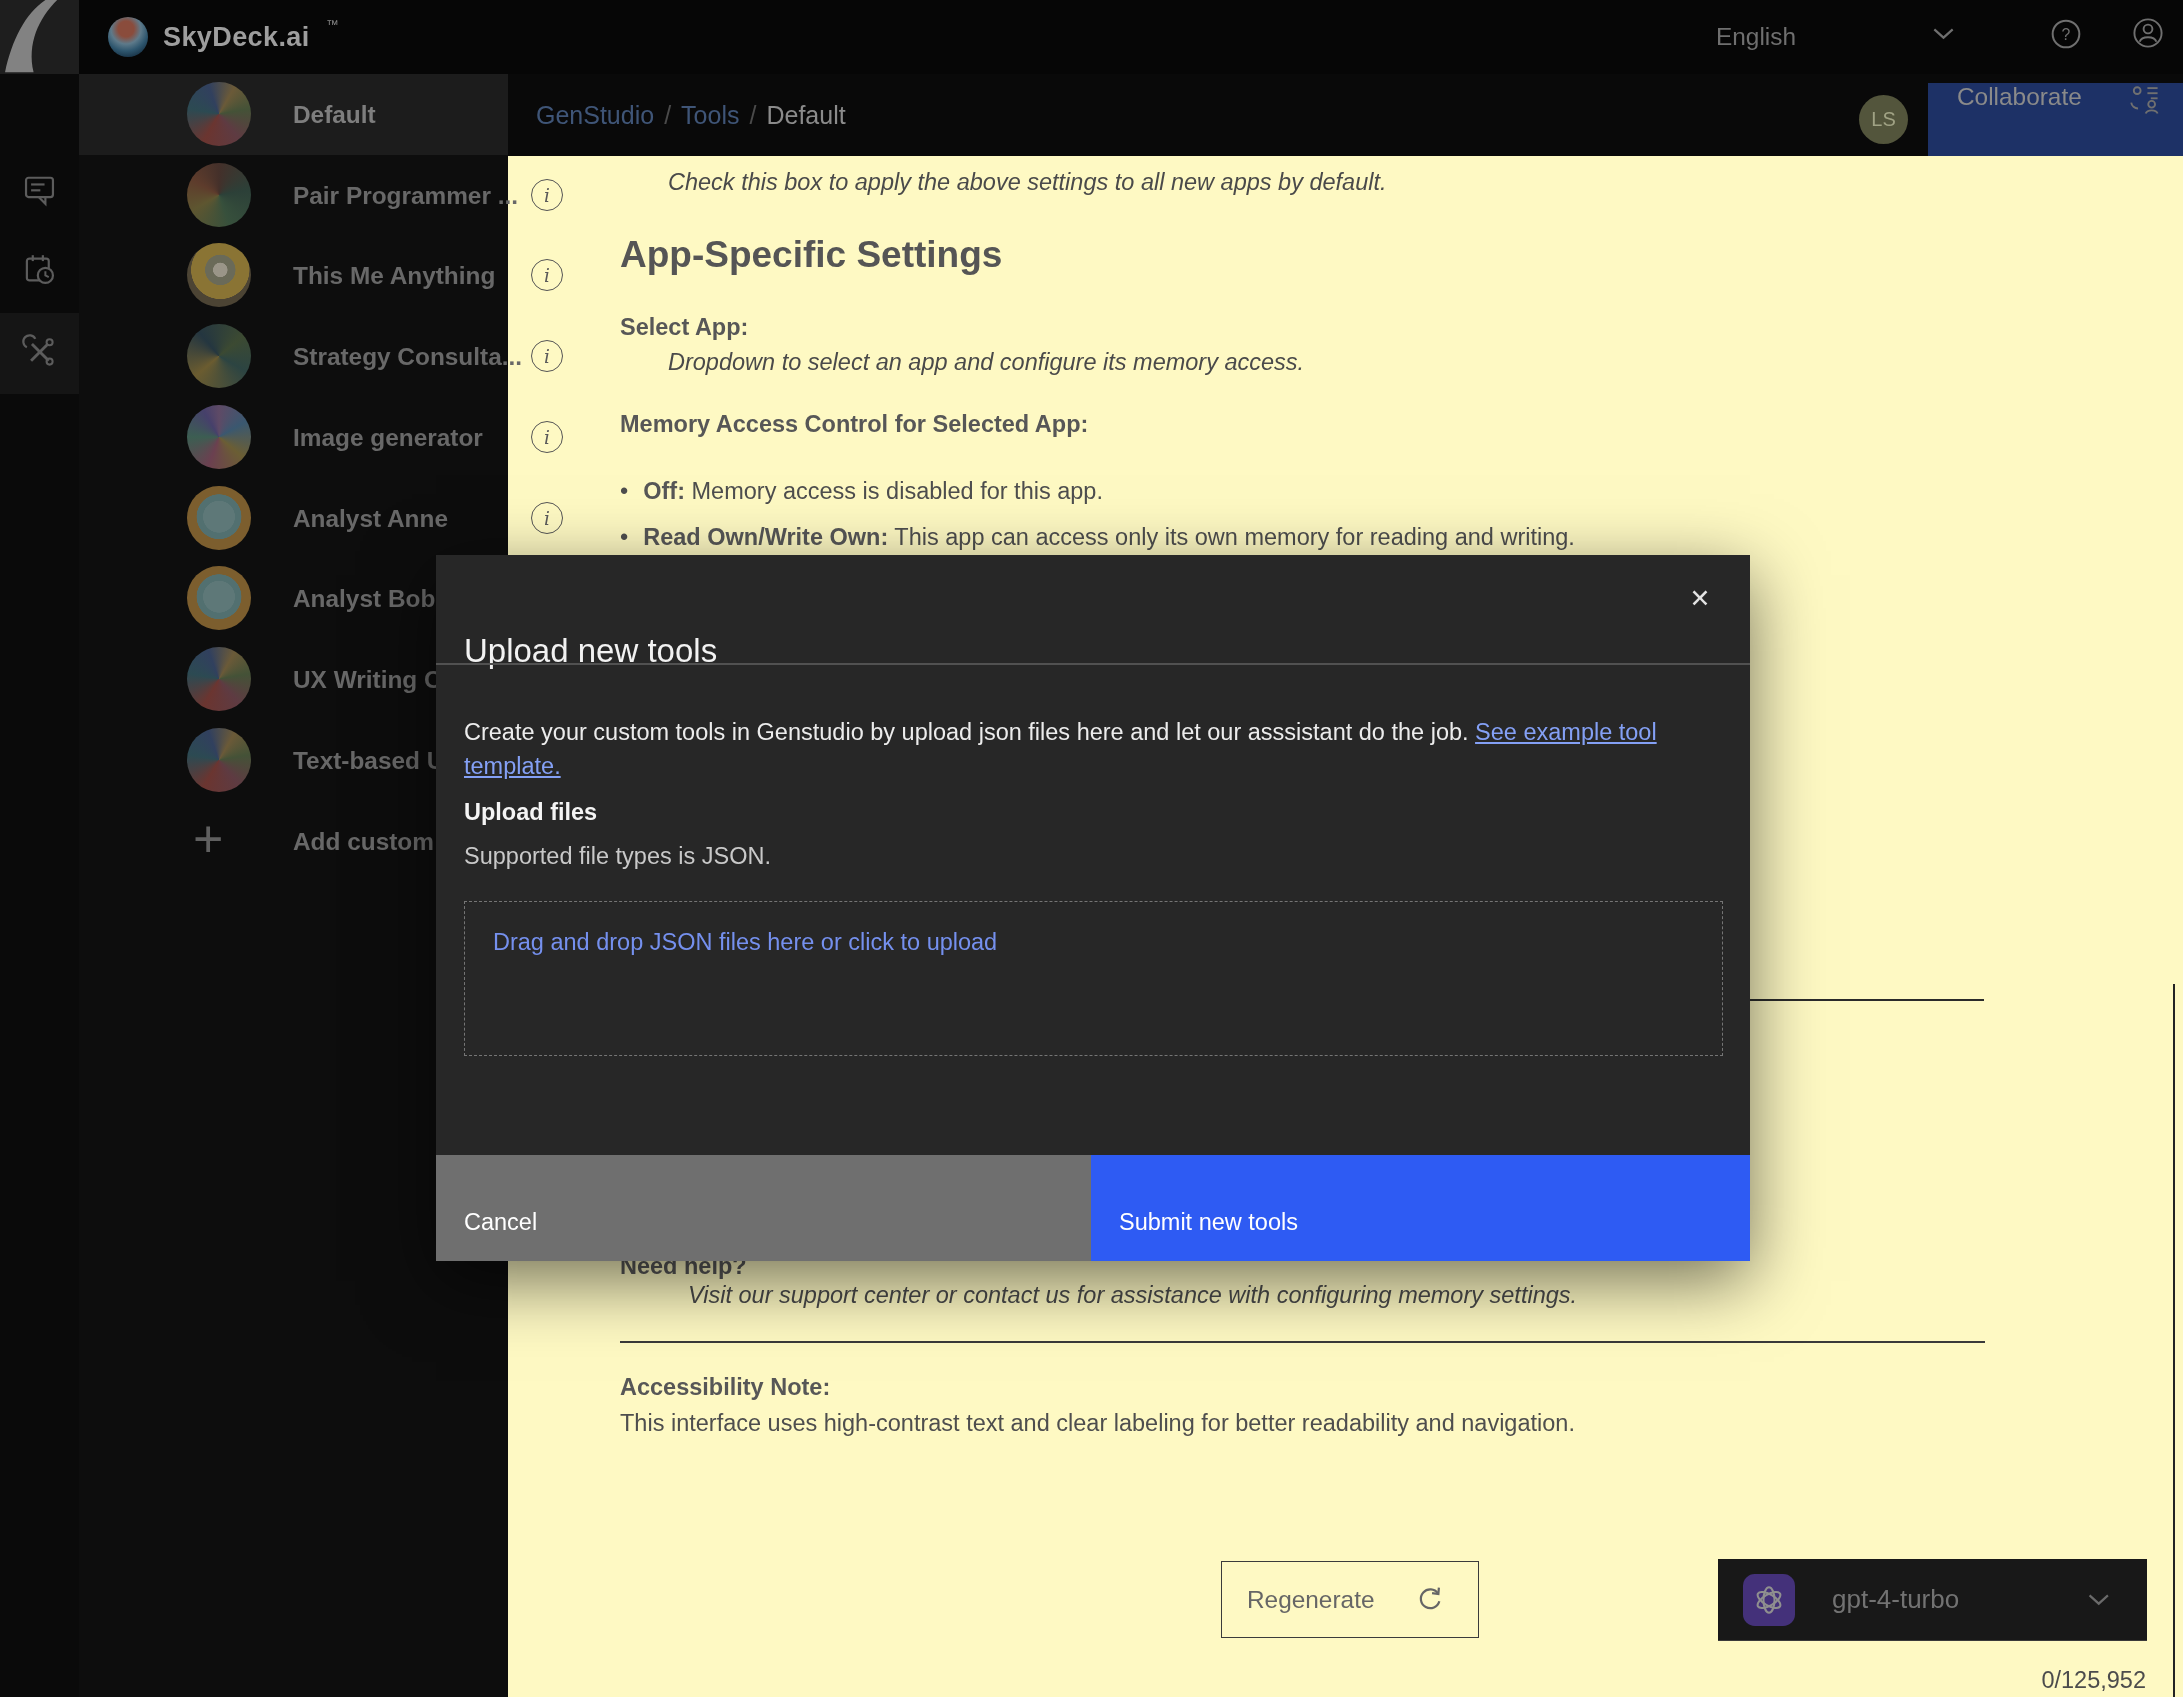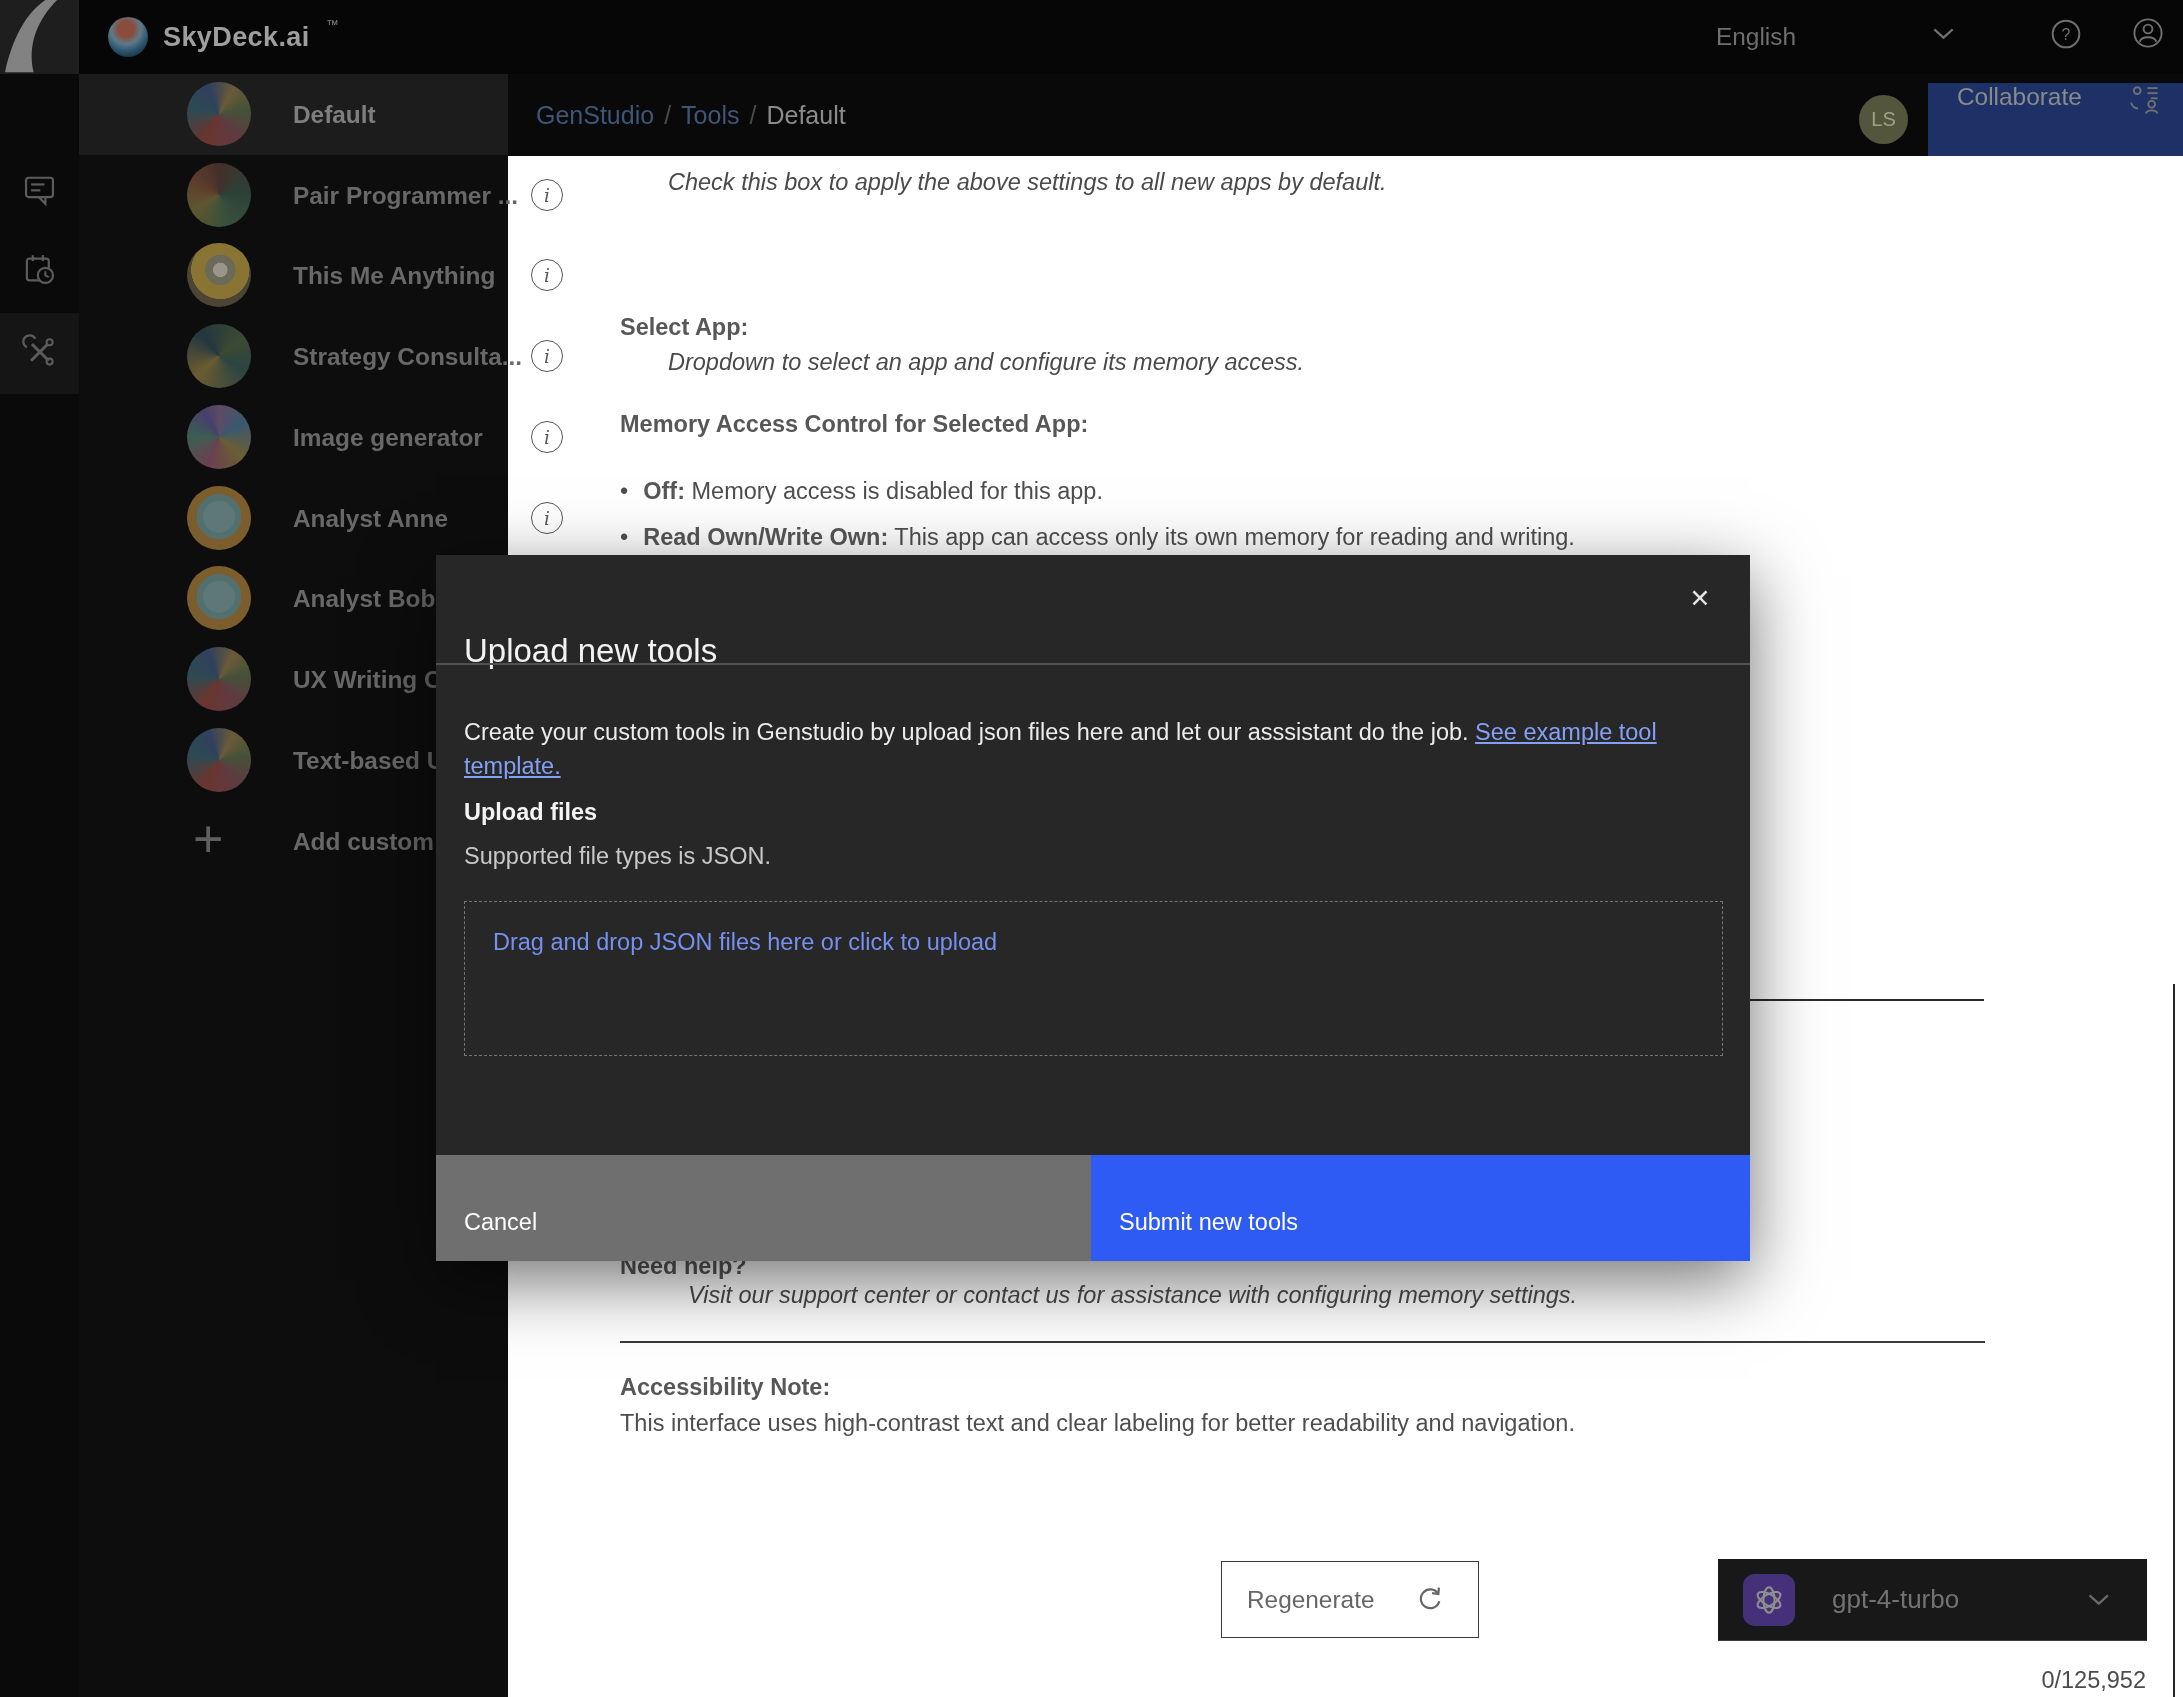--- a/index.html
+++ b/index.html
@@ -1,16 +1,16 @@
 <!DOCTYPE html>
 <html style="font-size:13.5px"><head>
 <meta charset="utf-8">
 <style>
   html,body{margin:0;padding:0;background:#000;}
-  .screen{position:relative;width:2183px;height:1697px;background:#ffffff;overflow:hidden;
+  .screen{position:relative;width:2183px;height:1697px;background:#fef9c3;overflow:hidden;
           font-family:"Liberation Sans","DejaVu Sans",sans-serif;-webkit-font-smoothing:antialiased;}
   .abs{position:absolute;}
 
   
   .topbar{left:0;top:0;width:2183px;height:74px;background:#060606;}
   .logo-square{left:0;top:0;width:79px;height:74px;background:#1e1e1e;}
   .brand{left:108px;top:0;height:74px;display:flex;align-items:center;gap:15px;}
   .brand-avatar{width:40px;height:40px;border-radius:50%;
     background:radial-gradient(circle at 45% 30%, #8a4c3c 0 22%, #5e7a8a 42%, #2e566e 62%, #183246 82%, #101010 96%);}
   .brand-name{font-size:27px;font-weight:600;color:#9e9e9e;letter-spacing:0.4px;}
@@ -221,20 +221,21 @@
       <path d="M5 23 a 8 8 0 0 0 8 7" fill="none" stroke="#707070" stroke-width="2.2"></path>
       <line x1="24" y1="6" x2="36" y2="6" stroke="#707070" stroke-width="2.2"></line>
       <line x1="24" y1="12" x2="36" y2="12" stroke="#707070" stroke-width="2.2"></line>
       <line x1="28" y1="18" x2="36" y2="18" stroke="#707070" stroke-width="2.2"></line>
       <circle cx="29" cy="25" r="4" fill="none" stroke="#707070" stroke-width="2.2"></circle>
       <path d="M22 36 c 1.5 -5 12.5 -5 14 0" fill="none" stroke="#707070" stroke-width="2.2"></path>
     </svg>
   </button>
 
   <div class="abs pg pg-italic" style="left:620px;top:169px;">Check this box to apply the above settings to all new apps by default.</div>
+  <h2 class="abs h2" style="left:620px;top:234px;margin:0;">App-Specific Settings</h2>
   <div class="abs pg pg-bold" style="left:620px;top:314px;">Select App:</div>
   <div class="abs pg pg-italic" style="left:620px;top:349px;">Dropdown to select an app and configure its memory access.</div>
   <div class="abs pg pg-bold" style="left:620px;top:411px;">Memory Access Control for Selected App:</div>
 
   <div class="abs bullets">
     <div class="bullet-row">
       <span class="bullet-dot">•</span>
       <span><b class="pg-bold">Off:</b><span> Memory access is disabled for this app.</span></span>
     </div>
     <div class="bullet-row">

